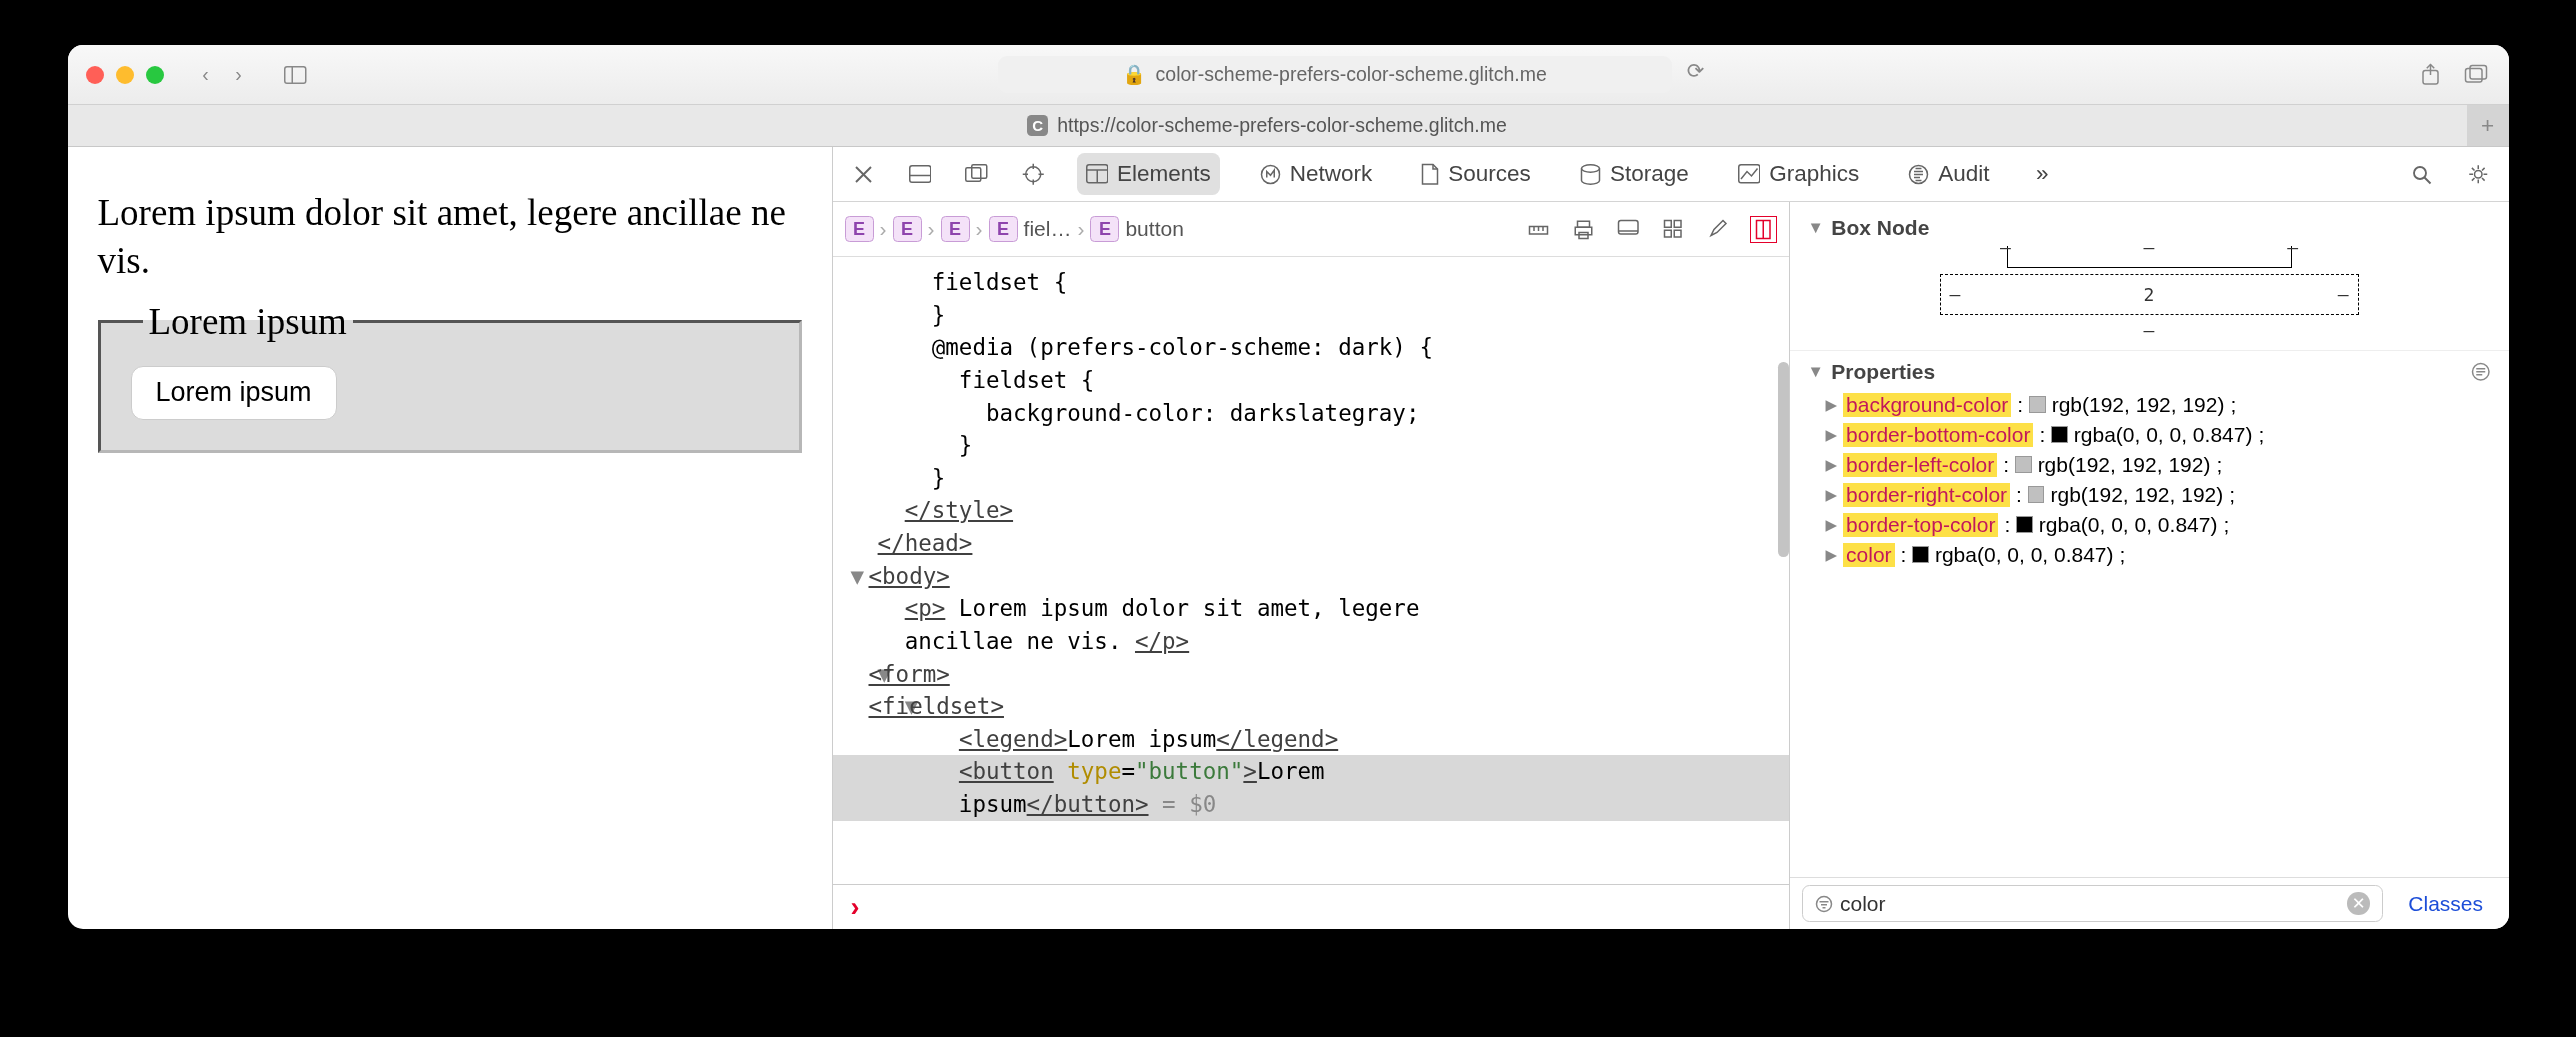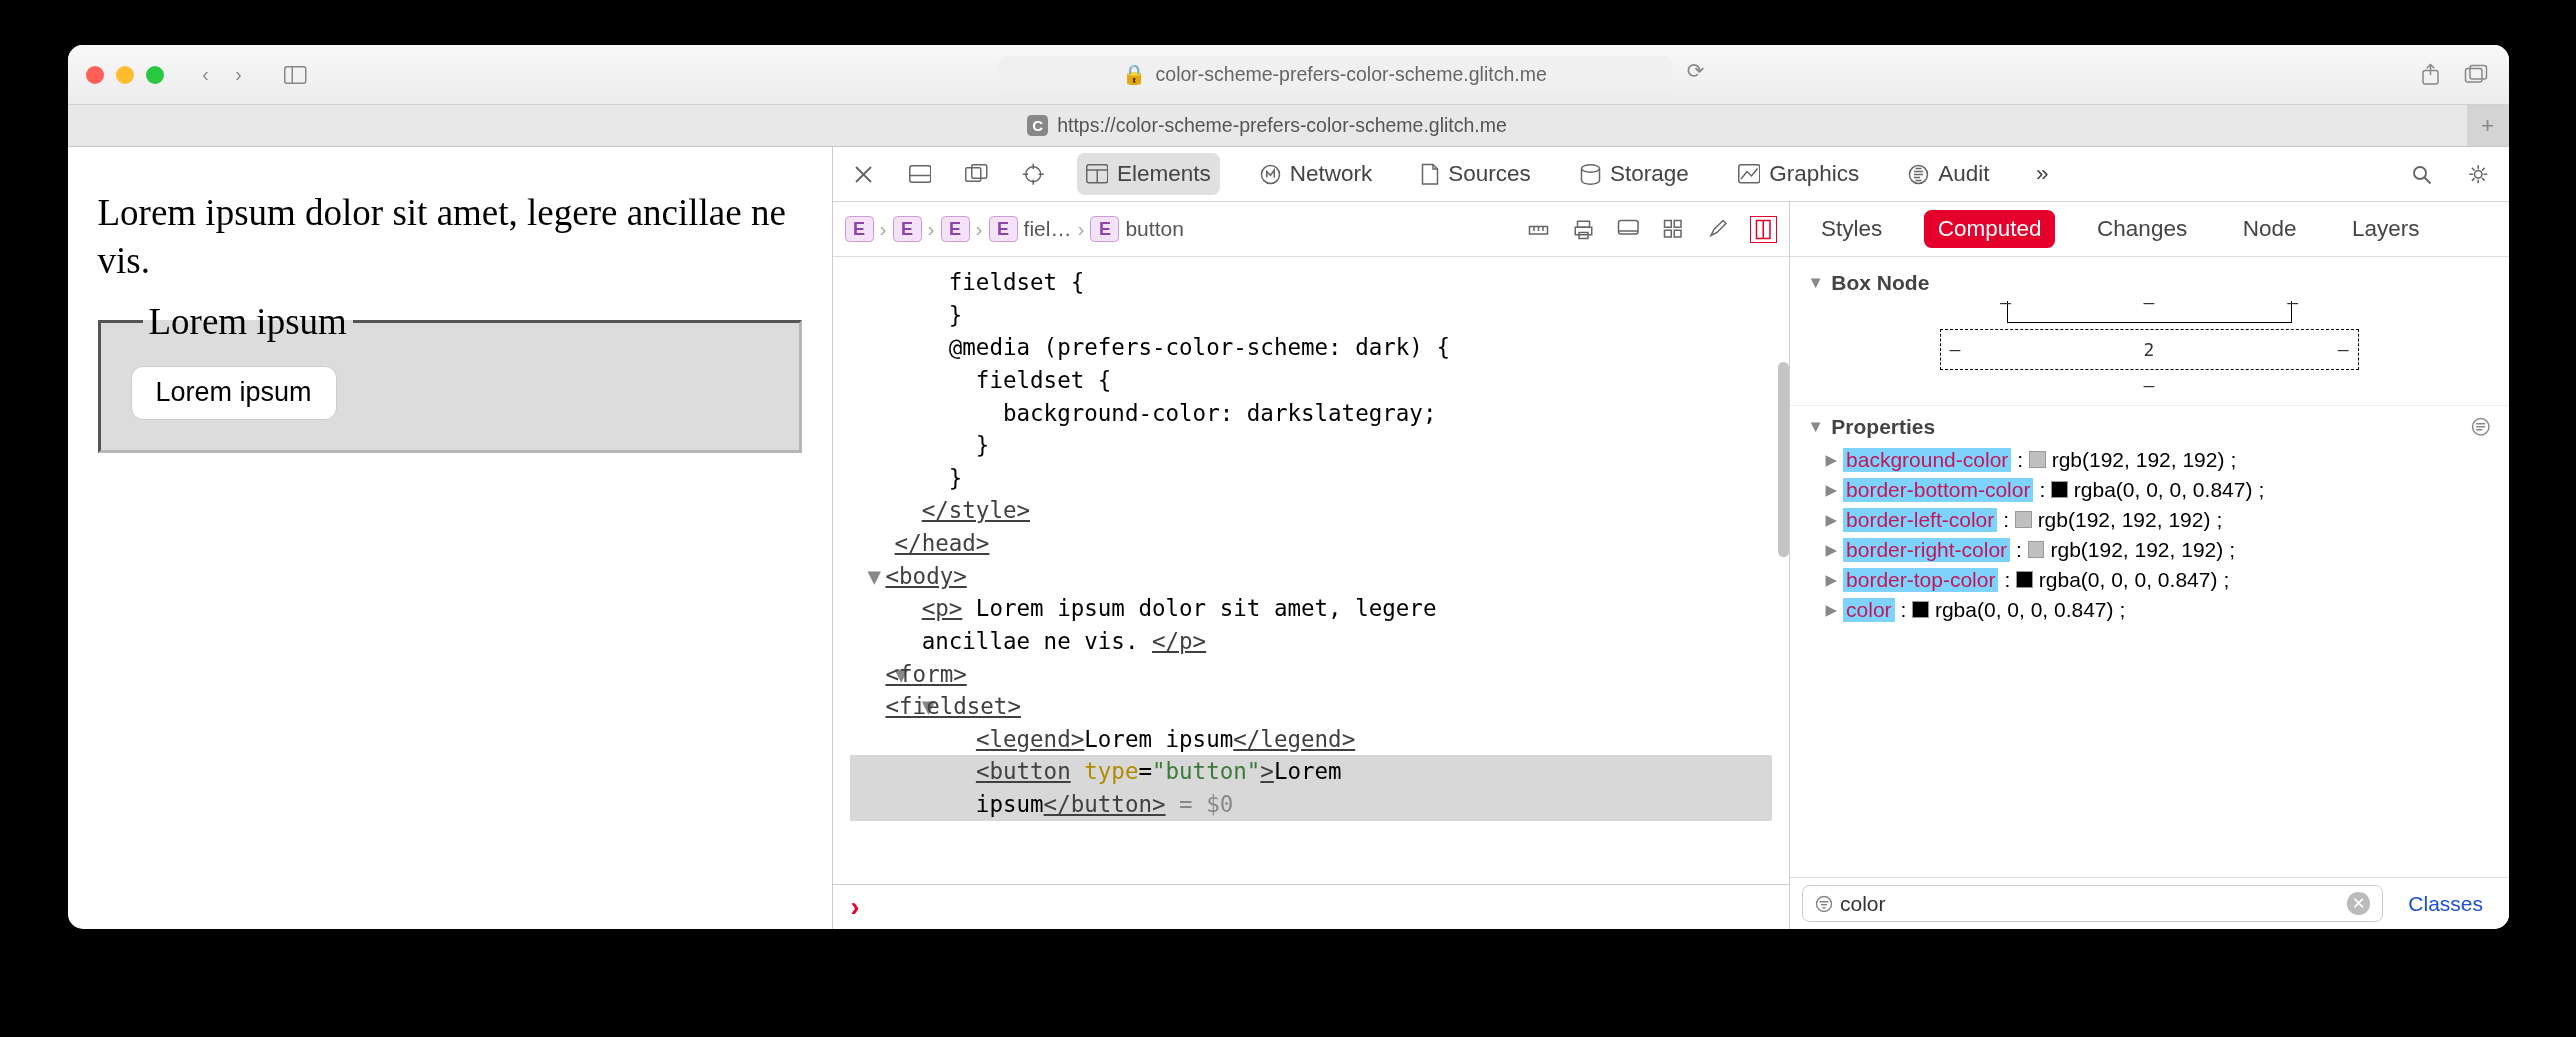--- a/index.html
+++ b/index.html
@@ -34,21 +34,21 @@
 .dt-tab-icon { width:25.5px; height:25.5px; display:flex; align-items:center; justify-content:center; }
 .dt-tabs .spacer { flex:1; }
 .dt-body { flex:1; display:flex; }
 .dt-left { flex:1; display:flex; flex-direction:column; border-right:0.7px solid #ccc; }
 .dt-crumbs { height:55px; border-bottom:0.7px solid #ddd; display:flex; align-items:center; padding:0 12px; gap:6px; font-size:21px; color:#555; }
 .crumb-e { background:#f4e2f8; border:0.7px solid #c89cd6; color:#8e44ad; padding:1.5px 7.5px; border-radius:4.5px; font-weight:bold; font-size:18px; }
 .crumb-sep { color:#aaa; }
 .dt-crumbs-right { margin-left:auto; display:flex; gap:18px; }
 .dt-crumb-icon { width:27px; height:27px; display:flex; align-items:center; justify-content:center; color:#666; }
 .dt-crumb-icon.red { border:1.5px solid #e4002b; color:#e4002b; }
-.dom { flex:1; font-family: "SF Mono", Menlo, monospace; font-size:22.5px; line-height:1.45; padding:9px 17px; overflow:hidden; position:relative; }
+.dom { flex:1; font-family: "SF Mono", Menlo, monospace; font-size:22.5px; line-height:1.45; padding:9px 0; overflow:hidden; position:relative; }
 .dom-line { padding: 0 18px; white-space: pre; }
 .dom-line.hl { background:#d8d8d8; }
 .t-tag { color:#404040;text-decoration:underline; } .t-attr { color:#b08c00; } .t-val { color:#3b7a3b; } .t-comment { color:#888; }
 .disclosure { color:#888; display:inline-block; width:18px; }
 .console-bar { height:45px; border-top:0.7px solid #ccc; display:flex; align-items:center; padding:0 18px; }
 .console-prompt { color:#e4002b; font-size:27px; font-weight:bold; }
 .dt-right { width: 719px; display:flex; flex-direction:column; }
 .styles-tabs { height:55px; border-bottom:0.7px solid #ddd; display:flex; align-items:center; padding:0 18px; gap:28.5px; font-size:22.5px; color:#444; }
 .styles-tab { padding:6px 13.5px; border-radius:7.5px; }
 .styles-tab.active { background:#e4002b; color:#fff; }
@@ -56,21 +56,21 @@
 .section-header { display:flex; align-items:center; gap:7.5px; font-size:21px; font-weight:600; color:#444; margin-bottom:6px; }
 .section-header .tri { color:#888; font-size:16.5px; }
 .boxmodel-diagram { margin: 6px auto 0; width: 419px; font-family: "SF Mono", monospace; font-size:18px; color:#333; }
 .bm-row { display:flex; justify-content:space-between; align-items:center; }
 .bm-border-bottom { border:1.5px solid #000; border-top:none; height:22.5px; position:relative; margin:0 67px; }
 .bm-dashed { border:1.5px dashed #000; padding:9px; margin-top: 6px; text-align:center; }
 .properties { flex:1; padding:9px 18px; overflow:hidden; }
 .properties .section-header { justify-content:space-between; }
 .prop-row { display:flex; align-items:center; gap:6px; font-size:21px; padding:3px 0 3px 18px; }
 .prop-row .tri { color:#888; font-size:15px; }
-.prop-name { background:#7dd3fc; color:#c2185b; padding:0 3px; }
+.prop-name { background:#fde047; color:#c2185b; padding:0 3px; }
 .swatch { width:16.5px; height:16.5px; border:0.7px solid #999; display:inline-block; }
 .filter-row { height:52px; border-top:0.7px solid #ddd; display:flex; align-items:center; padding:0 12px; gap:12px; font-size:21px; }
 .filter-input { flex:1; background:#fff; border:0.7px solid #ccc; border-radius:7.5px; height:37px; padding:0 12px; display:flex; align-items:center; gap:7.5px; color:#333; }
 .filter-input .clear { margin-left:auto; width:22.5px; height:22.5px; background:#bbb; border-radius:50%; display:flex; align-items:center; justify-content:center; color:#fff; font-size:16.5px; }
 .classes-btn { padding:6px 13.5px; color:#1d4ed8; }
 svg { display:block; }
 .scrollbar-v { position:absolute; right:0; top:105px; width:10.5px; height:195px; background:#c4c4c4; border-radius:5.2px; }
 .dom { position:relative; }
 </style>
 </head>
@@ -321,27 +321,20 @@
             <div class="dom-line hl"><span>        ipsum</span><span class="t-tag">&lt;/button&gt;</span><span class="t-comment"> = $0</span></div>
             <div class="scrollbar-v"></div>
           </div>
 
           <div class="console-bar">
             <span class="console-prompt">›</span>
           </div>
         </div>
 
         <div class="dt-right">
-          <div class="styles-tabs">
-            <div class="styles-tab">Styles</div>
-            <div class="styles-tab active">Computed</div>
-            <div class="styles-tab">Changes</div>
-            <div class="styles-tab">Node</div>
-            <div class="styles-tab">Layers</div>
-          </div>
 
           <div class="boxmodel">
             <div class="section-header">
               <span class="tri">▼</span>
               <span>Box Node</span>
             </div>
             <div class="boxmodel-diagram">
               <div class="bm-border-bottom">
                 <div style="position:absolute; left:-7.5px; top:-9px;">—</div>
                 <div style="position:absolute; left:50%; top:-9px; transform:translateX(-50%);">—</div>

